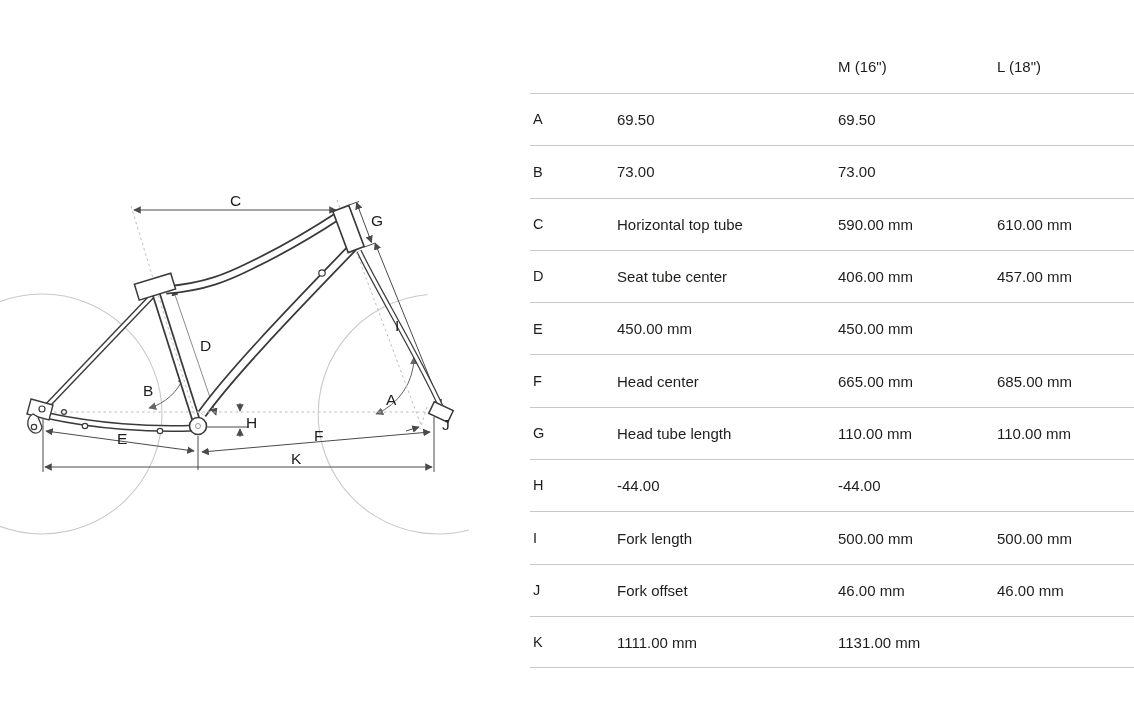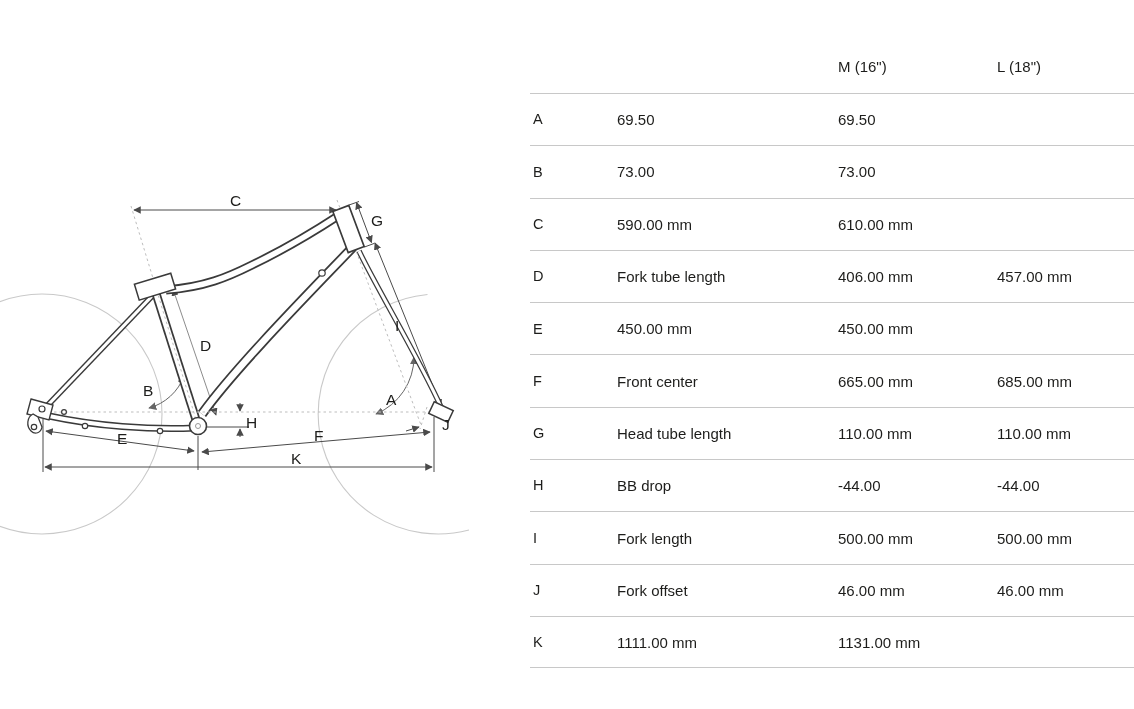--- a/index.html
+++ b/index.html
@@ -158,49 +158,49 @@
       <div class="cell">69.50</div>
       <div class="cell">69.50</div>
     </div>
     <div class="trow">
       <div class="cell letter">B</div>
       <div class="cell">73.00</div>
       <div class="cell">73.00</div>
     </div>
     <div class="trow">
       <div class="cell letter">C</div>
+      <div class="cell">Horizontal top tube</div>
       <div class="cell">590.00 mm</div>
       <div class="cell">610.00 mm</div>
     </div>
     <div class="trow">
       <div class="cell letter">D</div>
-      <div class="cell">Fork tube length</div>
+      <div class="cell">Seat tube center</div>
       <div class="cell">406.00 mm</div>
       <div class="cell">457.00 mm</div>
     </div>
     <div class="trow">
       <div class="cell letter">E</div>
       <div class="cell">450.00 mm</div>
       <div class="cell">450.00 mm</div>
     </div>
     <div class="trow">
       <div class="cell letter">F</div>
-      <div class="cell">Front center</div>
+      <div class="cell">Head center</div>
       <div class="cell">665.00 mm</div>
       <div class="cell">685.00 mm</div>
     </div>
     <div class="trow">
       <div class="cell letter">G</div>
       <div class="cell">Head tube length</div>
       <div class="cell">110.00 mm</div>
       <div class="cell">110.00 mm</div>
     </div>
     <div class="trow">
       <div class="cell letter">H</div>
-      <div class="cell">BB drop</div>
       <div class="cell">-44.00</div>
       <div class="cell">-44.00</div>
     </div>
     <div class="trow">
       <div class="cell letter">I</div>
       <div class="cell">Fork length</div>
       <div class="cell">500.00 mm</div>
       <div class="cell">500.00 mm</div>
     </div>
     <div class="trow">

